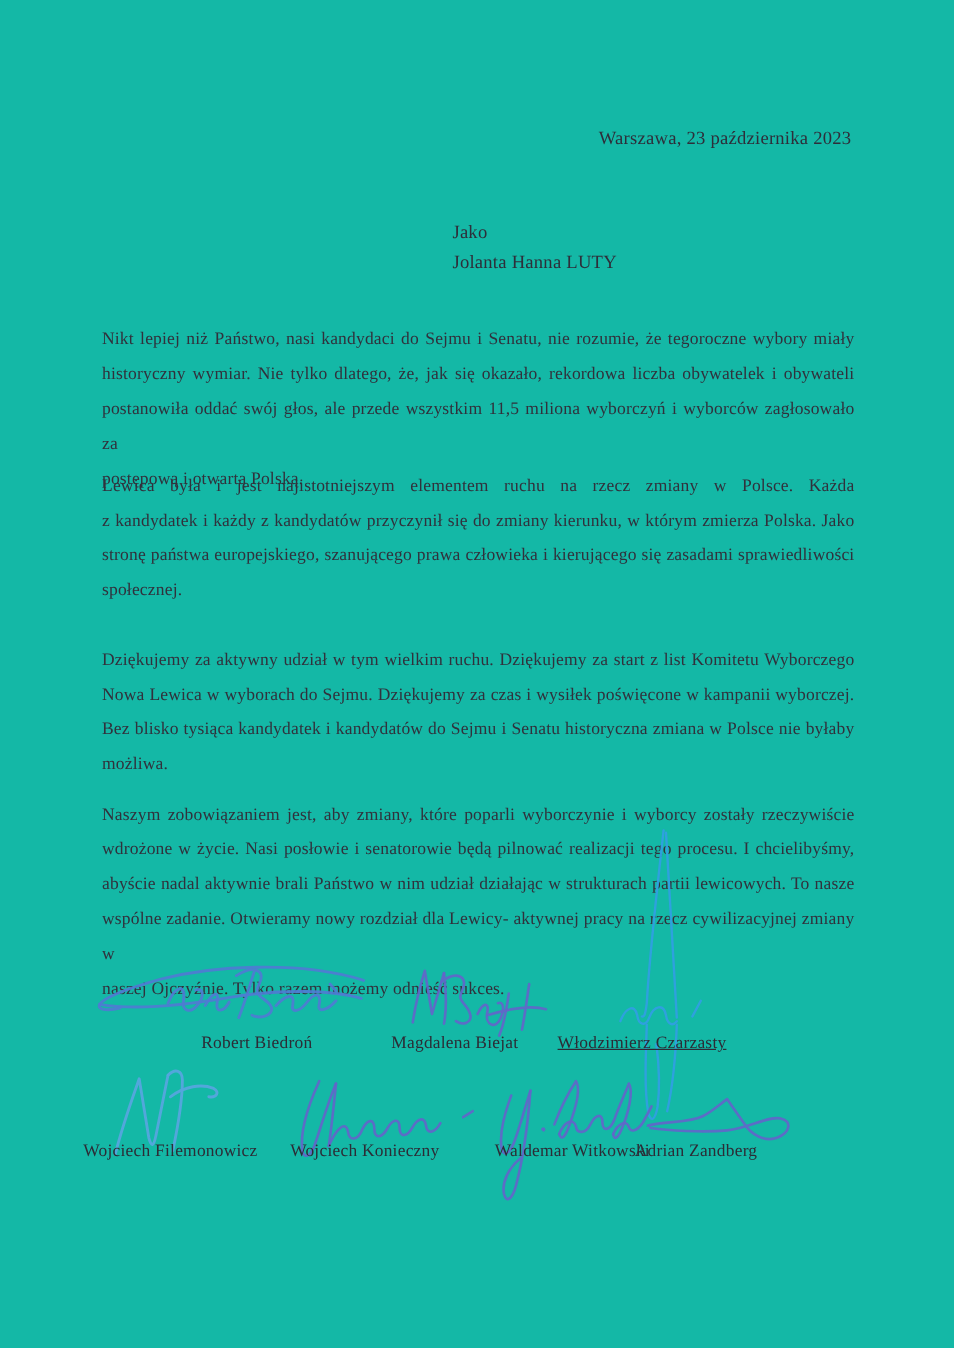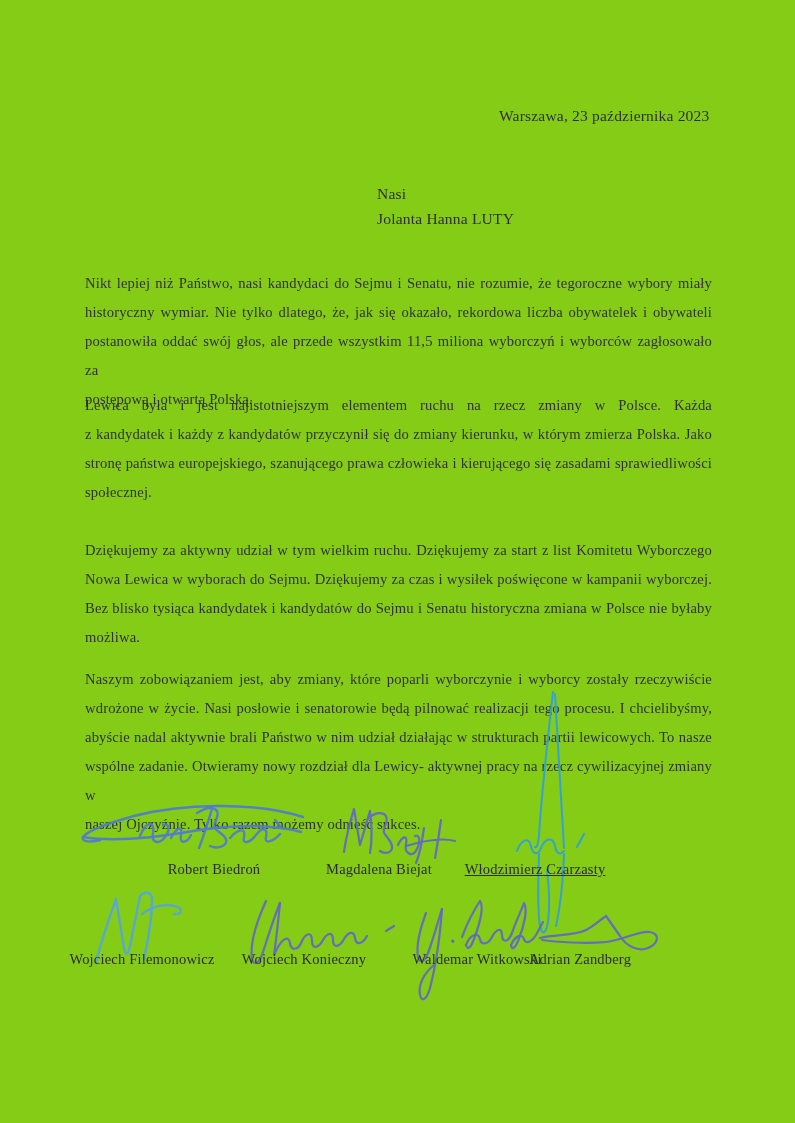--- a/index.html
+++ b/index.html
@@ -2,21 +2,21 @@
 <html lang="pl"><head>
 <meta charset="utf-8">
 <style>
   html,body{margin:0;padding:0;}
   body{
     width:795px;height:1123px;
     background:#f0f0f1;
     font-family:"Liberation Serif","DejaVu Serif",serif;
     position:relative;overflow:hidden;
   }
-  .page{position:absolute;inset:0;background:#84cc16;}
+  .page{position:absolute;inset:0;background:#14b8a6;}
   .scan-text{color:#31313c;}
   .dateline{
     position:absolute;left:499px;top:107px;
     font-size:15.5px;letter-spacing:.2px;color:#2e2e3a;
   }
   .recipient{
     position:absolute;left:377px;top:181px;
     font-size:15.5px;line-height:25px;color:#2e2e3a;letter-spacing:.2px;
   }
   .para{
@@ -42,21 +42,21 @@
   .ink-lightblue path{stroke:#55a5dd;stroke-width:2.4;opacity:.95;}
 </style>
 </head>
 <body>
 
 <div class="page">
 
   <div class="dateline scan-text">Warszawa, 23 października 2023</div>
 
   <div class="recipient">
-    <div>Nasi</div>
+    <div>Jako</div>
     <div>Jolanta Hanna LUTY</div>
   </div>
 
   <div class="para" id="p1">
     <div class="jline">Nikt lepiej niż Państwo, nasi kandydaci do Sejmu i Senatu, nie rozumie, że tegoroczne wybory miały</div>
     <div class="jline">historyczny wymiar. Nie tylko dlatego, że, jak się okazało, rekordowa liczba obywatelek i obywateli</div>
     <div class="jline">postanowiła oddać swój głos, ale przede wszystkim 11,5 miliona wyborczyń i wyborców zagłosowało za</div>
     <div class="jline last">postępową i otwartą Polską.</div>
   </div>
 

